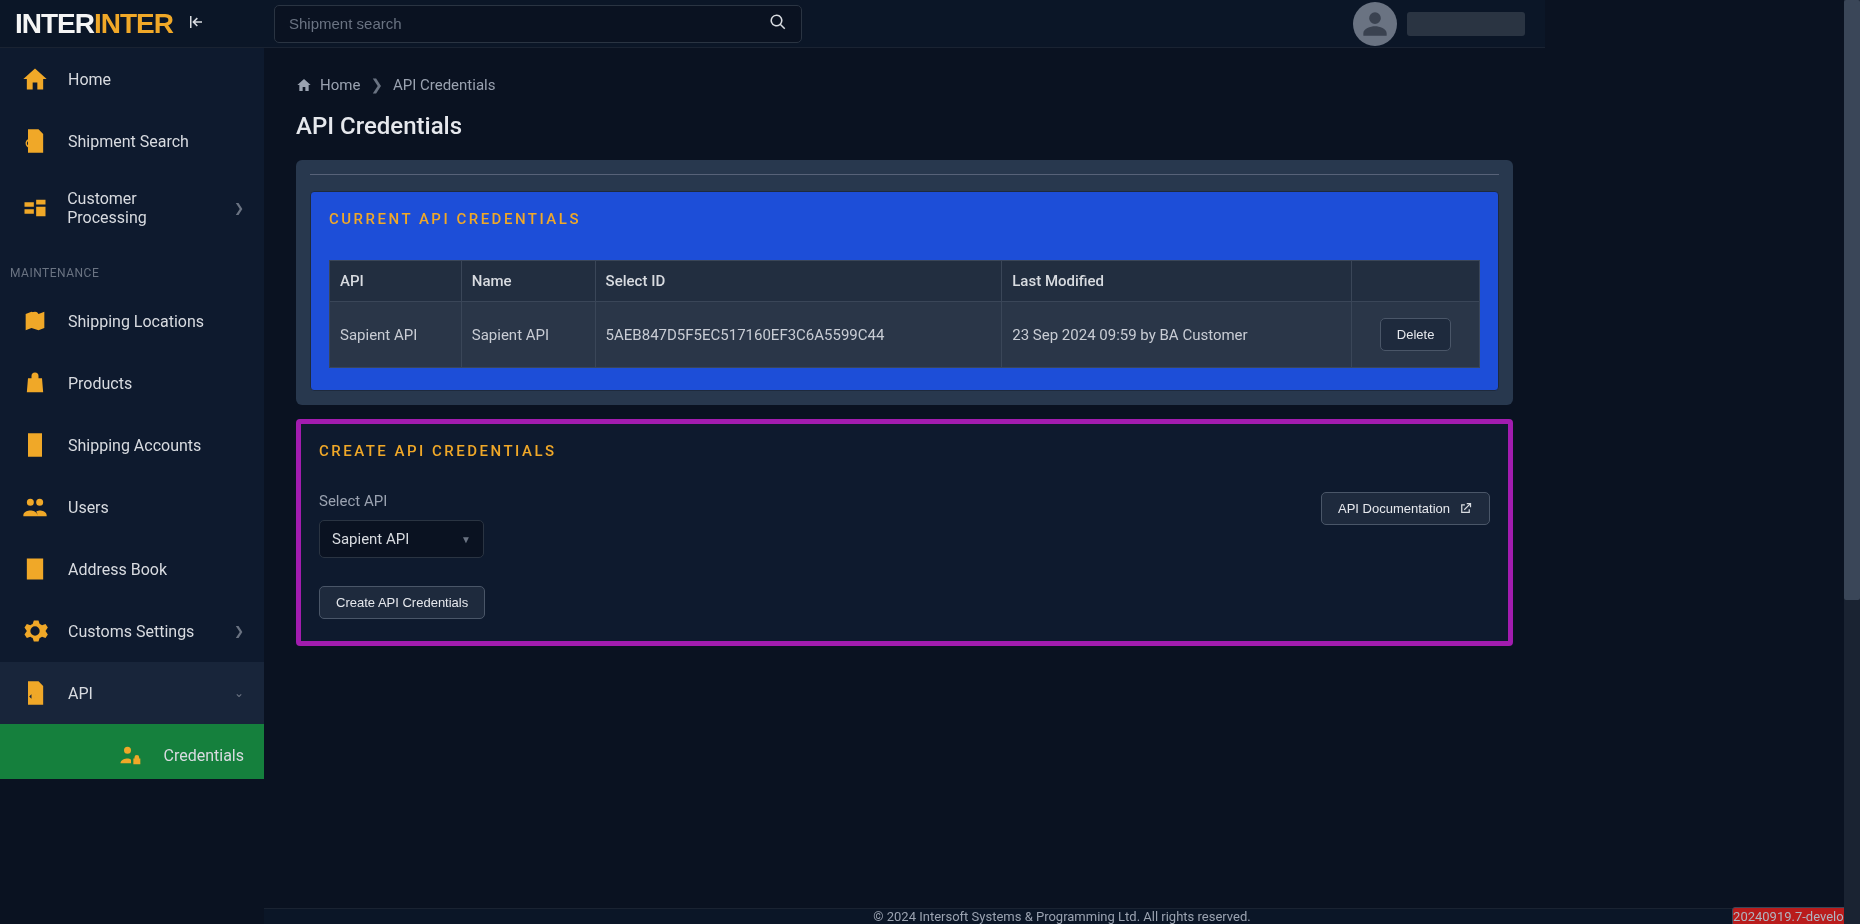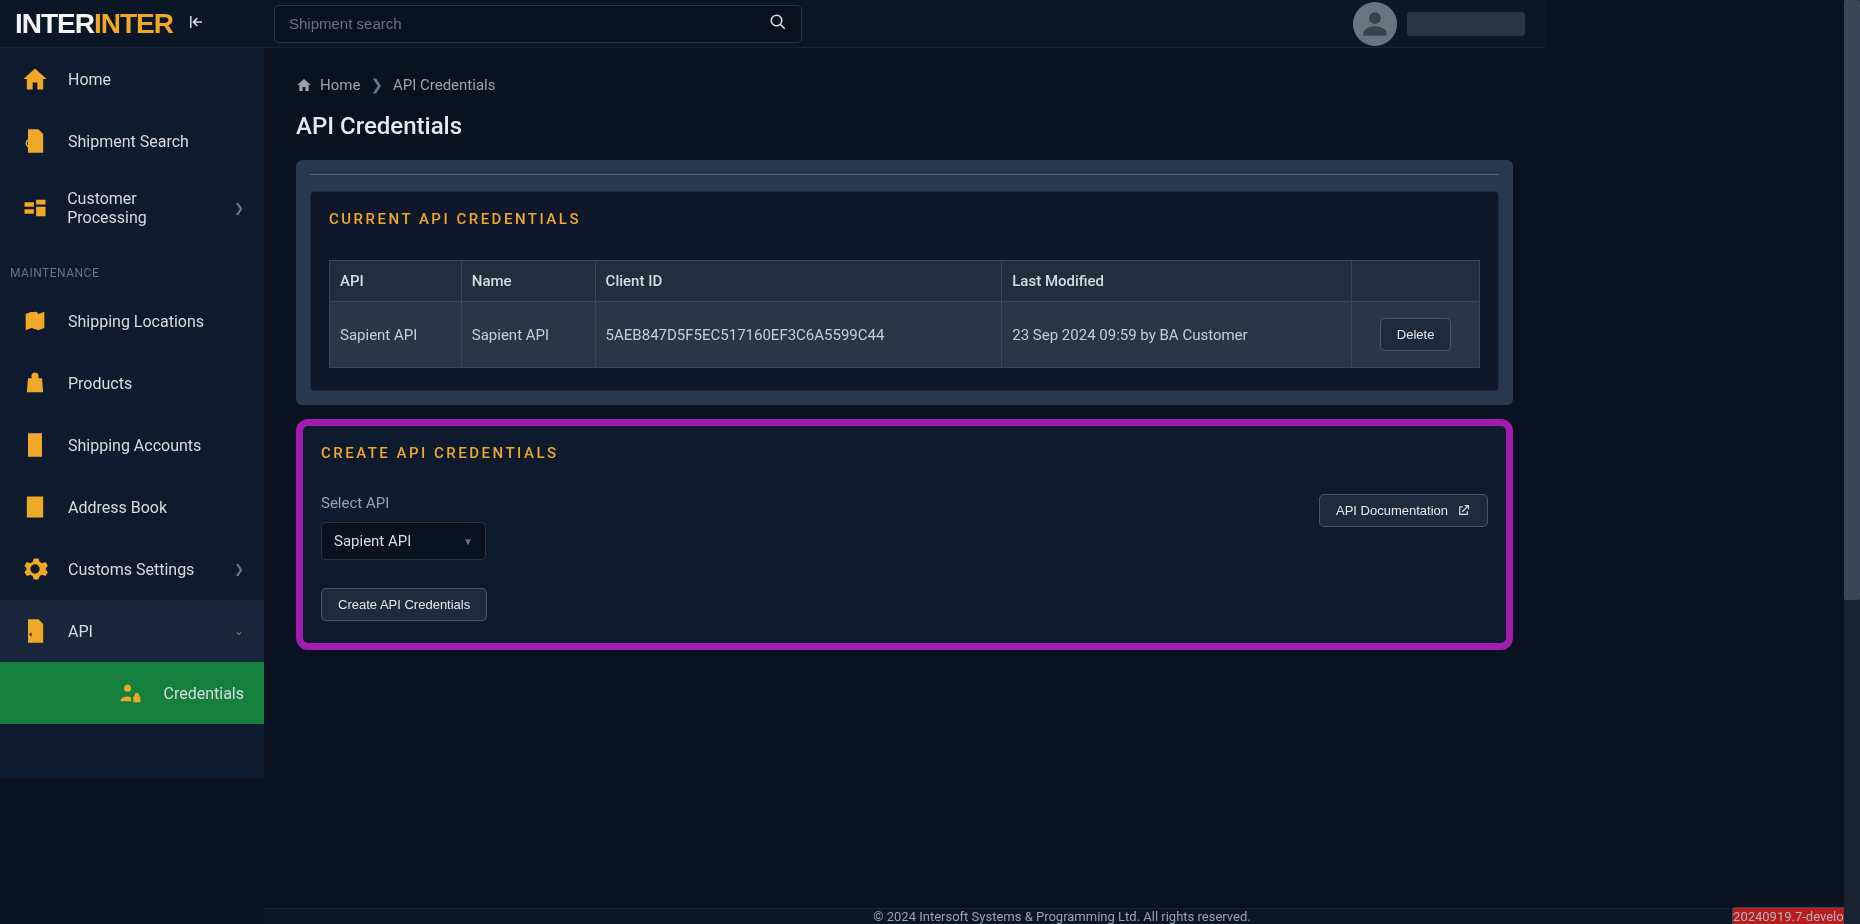--- a/index.html
+++ b/index.html
@@ -153,29 +153,29 @@
   color: #e6e8ed;
   margin-bottom: 20px;
 }
 .panel-outer {
   background: #28384e;
   border-radius: 6px;
   padding: 14px;
   margin-bottom: 14px;
 }
 .panel {
-  background: #0f172a;
+  background: #1d4ed8;
   border: 1px solid #1e2a3d;
   border-radius: 4px;
   margin-bottom: 0;
 }
 .panel-bare {
   background: #0e1a2e;
-  border: 7px solid #a21caf;
-  border-radius: 12px;
+  border: 5px solid #a21caf;
+  border-radius: 4px;
   margin-bottom: 14px;
 }
 .inner-divider {
   height: 1px;
   background: #576278;
   margin-bottom: 16px;
 }
 .panel-header {
   padding: 18px 18px;
   font-size: 15px;
@@ -368,20 +368,28 @@
         </span>
       <span>Products</span>
     </div>
     <div class="nav-item">
       <span class="nav-icon-wrap">
           <svg class="icon" viewBox="0 0 24 24">
             <path d="M6 2h12v20H6zM8 6h8v2H8zm0 4h8v2H8zm0 4h8v2H8z"></path>
           </svg>
         </span>
       <span>Shipping Accounts</span>
+    </div>
+    <div class="nav-item">
+      <span class="nav-icon-wrap">
+          <svg class="icon" viewBox="0 0 24 24">
+            <path d="M8 11a3 3 0 100-6 3 3 0 000 6zm8 0a3 3 0 100-6 3 3 0 000 6zM2 19c0-3 4-4 6-4s6 1 6 4v1H2zm12 0c0-1 0-2-1-3 1-1 3-1 3-1 2 0 6 1 6 4v1h-8z"></path>
+          </svg>
+        </span>
+      <span>Users</span>
     </div>
     <div class="nav-item">
       <span class="nav-icon-wrap">
           <svg class="icon" viewBox="0 0 24 24">
             <path d="M5 3h14v18H5zM11 8a2 2 0 110 4 2 2 0 010-4zm-3 9c0-2 2-3 3-3s3 1 3 3H8z"></path>
           </svg>
         </span>
       <span>Address Book</span>
     </div>
     <div class="nav-item">
@@ -429,21 +437,21 @@
     <div class="panel-outer">
       <div class="inner-divider"></div>
       <div class="panel">
         <div class="panel-header">CURRENT API CREDENTIALS</div>
         <div class="panel-body">
           <table class="data-table">
             <thead>
               <tr>
                 <th style="width:128px">API</th>
                 <th style="width:130px">Name</th>
-                <th style="width:395px">Client ID</th>
+                <th style="width:395px">Select ID</th>
                 <th style="width:340px">Last Modified</th>
                 <th style="width:124px"></th>
               </tr>
             </thead>
             <tbody>
               <tr>
                 <td>Sapient API</td>
                 <td>Sapient API</td>
                 <td>5AEB847D5F5EC517160EF3C6A5599C44</td>
                 <td>23 Sep 2024 09:59 by BA Customer</td>

